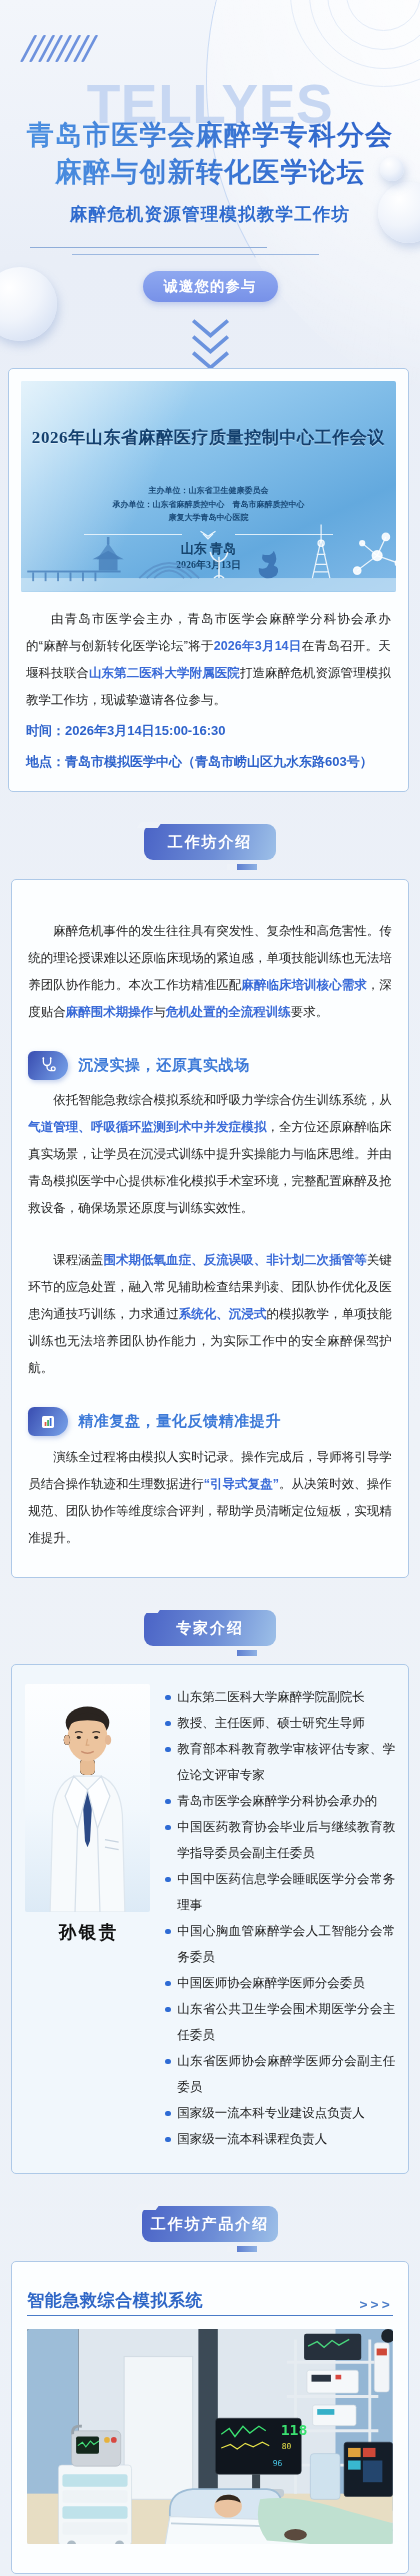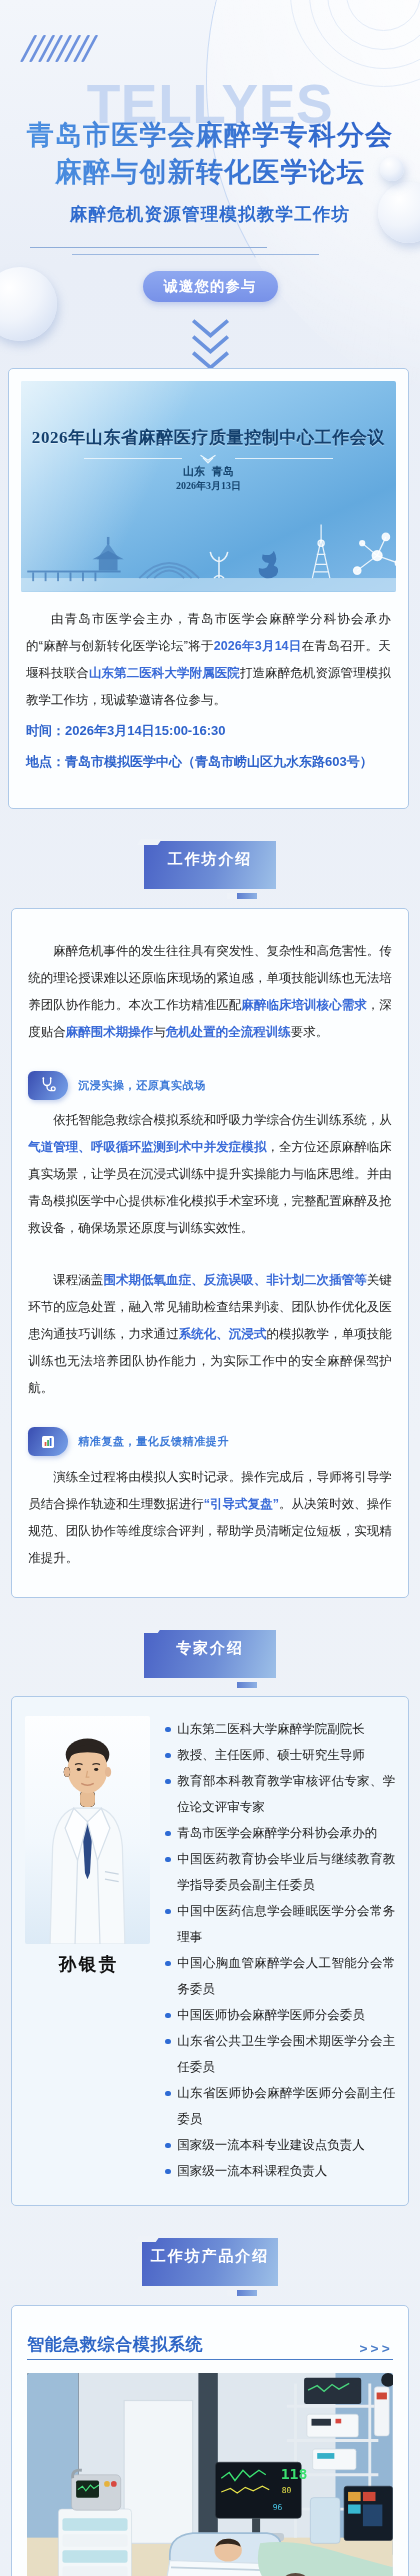--- a/index.html
+++ b/index.html
@@ -31,58 +31,58 @@
   .hero-sub{ margin-top:11.2px; font-size:17.5px; font-weight:700; letter-spacing:1.2px; color:#2f6bce; }
   .divider1{ width:237px; height:1.2px; background:#8fadd9; margin:21px 0 0 30px; }
   .divider2{ width:247px; height:1.2px; background:#9db8e0; margin:5.6px 0 0 72px; }
   .invite-btn{ display:block; margin:16px auto 0; width:135px; height:31px; border:none; border-radius:16px;
     background:linear-gradient(180deg,#8ea8f0,#7791e8); color:#fff; font-size:14.3px; font-weight:700;
     letter-spacing:1.2px; font-family:inherit; box-shadow:0 2.5px 6.2px rgba(100,130,210,.35); }
   .chevrons{ display:block; margin:16px auto 0; }
   
   .card{ position:relative; margin:0 11.2px; background:#fcfeff; border:0.6px solid #aec9e8; border-radius:5px; }
   .badge-wrap{ text-align:center; margin-top:32px; margin-bottom:8.7px; }
-  .badge{ position:relative; display:inline-block; min-width:132px; padding:0 9px; height:48px; line-height:36px;
+  .badge{ position:relative; display:inline-block; min-width:132px; padding:0 9px; height:36px; line-height:36px;
     background:linear-gradient(105deg,#4a63c6 0%,#6d8dd6 55%,#9dc0e8 100%);
-    color:#fff; font-size:15px; font-weight:700; letter-spacing:1.9px; }
+    color:#fff; font-size:15px; font-weight:700; letter-spacing:1.9px;border-radius:9px; }
   .badge::before{ content:''; position:absolute; left:-5px; top:-2.5px; width:21px; height:5.6px;
     background:#eef2f8; transform:skewX(-35deg); }
   .badge-bar{ display:block; width:30px; height:5.6px; margin:4.4px auto 0; transform:translateX(32px);
     background:linear-gradient(90deg,#eef2f8 0%,#eef2f8 34%,#5f7fd0 34%,#8fb2e4 100%); }
   
-  .invite-card{ padding:12px 12px 33px;margin-left:8px; }
+  .invite-card{ padding:12px 12px 16px;margin-left:8px; }
   .banner{ position:relative; height:211px; overflow:hidden; border-radius:1.9px;
     background:linear-gradient(155deg,#c4e4f6 0%,#93c9ee 30%,#63a9de 72%,#82bae8 100%); }
   .banner::before{ content:''; position:absolute; inset:0;
     background:linear-gradient(115deg, rgba(255,255,255,.55) 0%, rgba(255,255,255,0) 38%); }
   .banner-title{ position:relative; margin-top:45px; text-align:center; font-family:"Liberation Serif","DejaVu Serif",serif;
     font-size:17px; font-weight:700; letter-spacing:0.6px; color:#14406e; text-shadow:0 0.6px 0 rgba(255,255,255,.4); }
   .banner-orgs{ position:relative; margin-top:35px; text-align:center; font-size:8px; font-weight:700;
     color:#1a4a78; line-height:13.7px; font-family:"Liberation Serif","DejaVu Serif",serif; }
   .banner-orn{ position:relative; width:249px; margin:5px auto 1.2px; height:8.7px; }
   .banner-orn .ln{ position:absolute; top:3.7px; height:1.2px; background:rgba(235,245,252,.9); width:98px; }
   .banner-orn .ln.l{ left:0; } .banner-orn .ln.r{ right:0; }
   .banner-orn svg{ position:absolute; left:50%; transform:translateX(-50%); top:0; }
-  .banner-place{ position:relative; text-align:center; font-size:11px; font-weight:700; color:#16456f;
-    font-family:Liberation Mono, monospace; }
+  .banner-place{ position:relative; text-align:center; font-size:13px; font-weight:700; color:#16456f;
+    font-family:Liberation Serif, serif; }
   .banner-date{ position:relative; text-align:center; font-size:10px; font-weight:700; color:#16456f;
     font-family:Liberation Serif, serif; }
   .banner-skyline{ position:absolute; left:0; right:0; bottom:0; }
   .invite-body{ margin-top:13.7px; padding:0 5px; }
   .para{ font-size:12.5px; color:#242424; line-height:27px; text-indent:2em; text-align:justify; }
   .para .hl{ color:#3a6bd8; font-weight:700; }
   .meta-line{ font-size:13px; font-weight:700; color:#2e63cc; line-height:27px; margin-top:3.7px; }
   
-  .intro-card{ padding:29px 16px 25px; }
+  .intro-card{ padding:38px 16px 25px; }
   .feature{ margin-top:25px; }
   .feature-head{ display:flex; align-items:center; }
   .icon-capsule{ flex:0 0 40px; width:40px; height:29px; border-radius:6.2px 14.3px 14.3px 6.2px;
     background:linear-gradient(120deg,#3f55b6 10%,#6f97e2 85%); display:flex; align-items:center; justify-content:center;
     box-shadow:1.2px 1.9px 5px rgba(90,120,200,.35); }
-  .feature-title{ margin-left:10px; font-size:11px; font-weight:700; color:#3d7ad8; letter-spacing:0.6px; }
+  .feature-title{ margin-left:10px; font-size:15px; font-weight:700; color:#3d7ad8; letter-spacing:0.6px; }
   .feature-text{ margin-top:7.5px; }
   
   .expert-card{ background:#f1f7fc; padding:18.7px 12.5px 21px; display:flex; }
   .expert-left{ flex:0 0 128px; }
   .photo-box{ width:125px; height:228px; overflow:hidden; border-radius:1.9px;
     background:linear-gradient(180deg,#fdfeff 0%,#f2f8fd 55%,#dceaf6 100%); }
   .expert-name{ margin-top:7.5px; text-align:center; font-size:17.5px; font-weight:700; color:#111; letter-spacing:2.5px; }
   .expert-right{ flex:1; margin-left:12.5px; }
   .expert-right ul{ list-style:none; }
   .expert-right li{ position:relative; padding-left:12px; font-size:12.5px; line-height:26px; color:#1d1d1d; text-align:justify; }
@@ -129,20 +129,25 @@
           <path d="M10 30 L38 54 L66 30"></path>
           <path d="M10 56 L38 80 L66 56"></path>
         </g>
       </svg>
     </div>
   </header>
 
   <section class="card invite-card">
     <div class="banner">
       <div class="banner-title">2026年山东省麻醉医疗质量控制中心工作会议</div>
+      <div class="banner-orgs">
+        <div>主办单位：山东省卫生健康委员会</div>
+        <div>承办单位：山东省麻醉质控中心　青岛市麻醉质控中心</div>
+        <div>康复大学青岛中心医院</div>
+      </div>
       <div class="banner-orn">
         <span class="ln l"></span>
           <span class="ln r"></span>
         <svg width="25" height="10" viewBox="0 0 40 16">
           <g fill="none" stroke="rgba(240,250,255,.95)" stroke-width="2">
             <path d="M8 2 L20 10 L32 2"></path>
               <path d="M12 6 L20 14 L28 6"></path>
           </g>
         </svg>
       </div>

